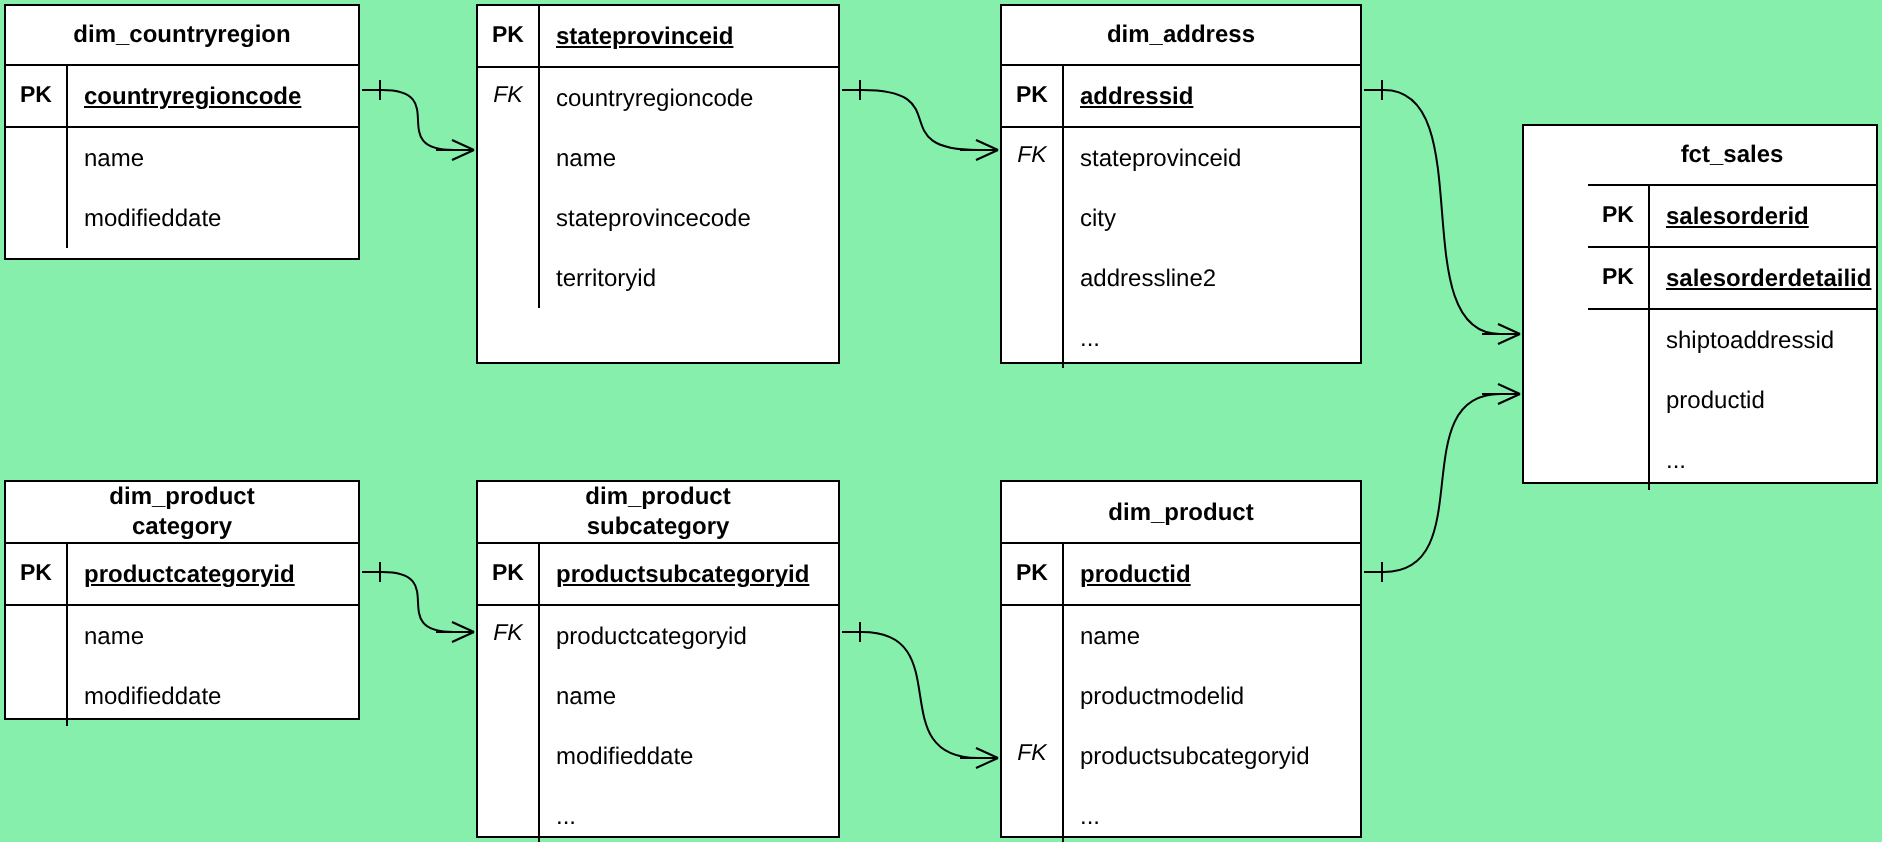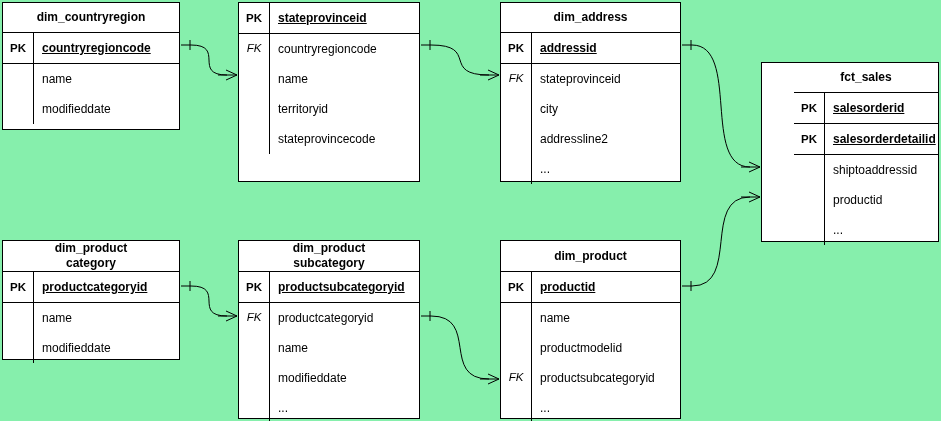--- a/index.html
+++ b/index.html
@@ -184,24 +184,24 @@
         <div class="block-split" style="height: 120px;">
           <div class="keyspan-cell" style="align-items: flex-start; padding-top: 8px;">FK</div>
           <div class="rows">
             <div class="attr-row">
               <div class="name-cell">countryregioncode</div>
             </div>
             <div class="attr-row">
               <div class="name-cell">name</div>
             </div>
             <div class="attr-row">
+              <div class="name-cell">stateprovincecode</div>
+            </div>
+            <div class="attr-row">
               <div class="name-cell">territoryid</div>
-            </div>
-            <div class="attr-row">
-              <div class="name-cell">stateprovincecode</div>
             </div>
           </div>
         </div>
       </div>
     </div>
     <div class="entity" style="left: 500px; top: 2px; width: 181px; height: 180px;">
       <div class="entity-title" style="height: 30px; text-align: right;">dim_address</div>
       <div class="attr-block">
         <div class="attr-row pk" style="height: 30px;">
           <div class="key-cell">PK</div>

